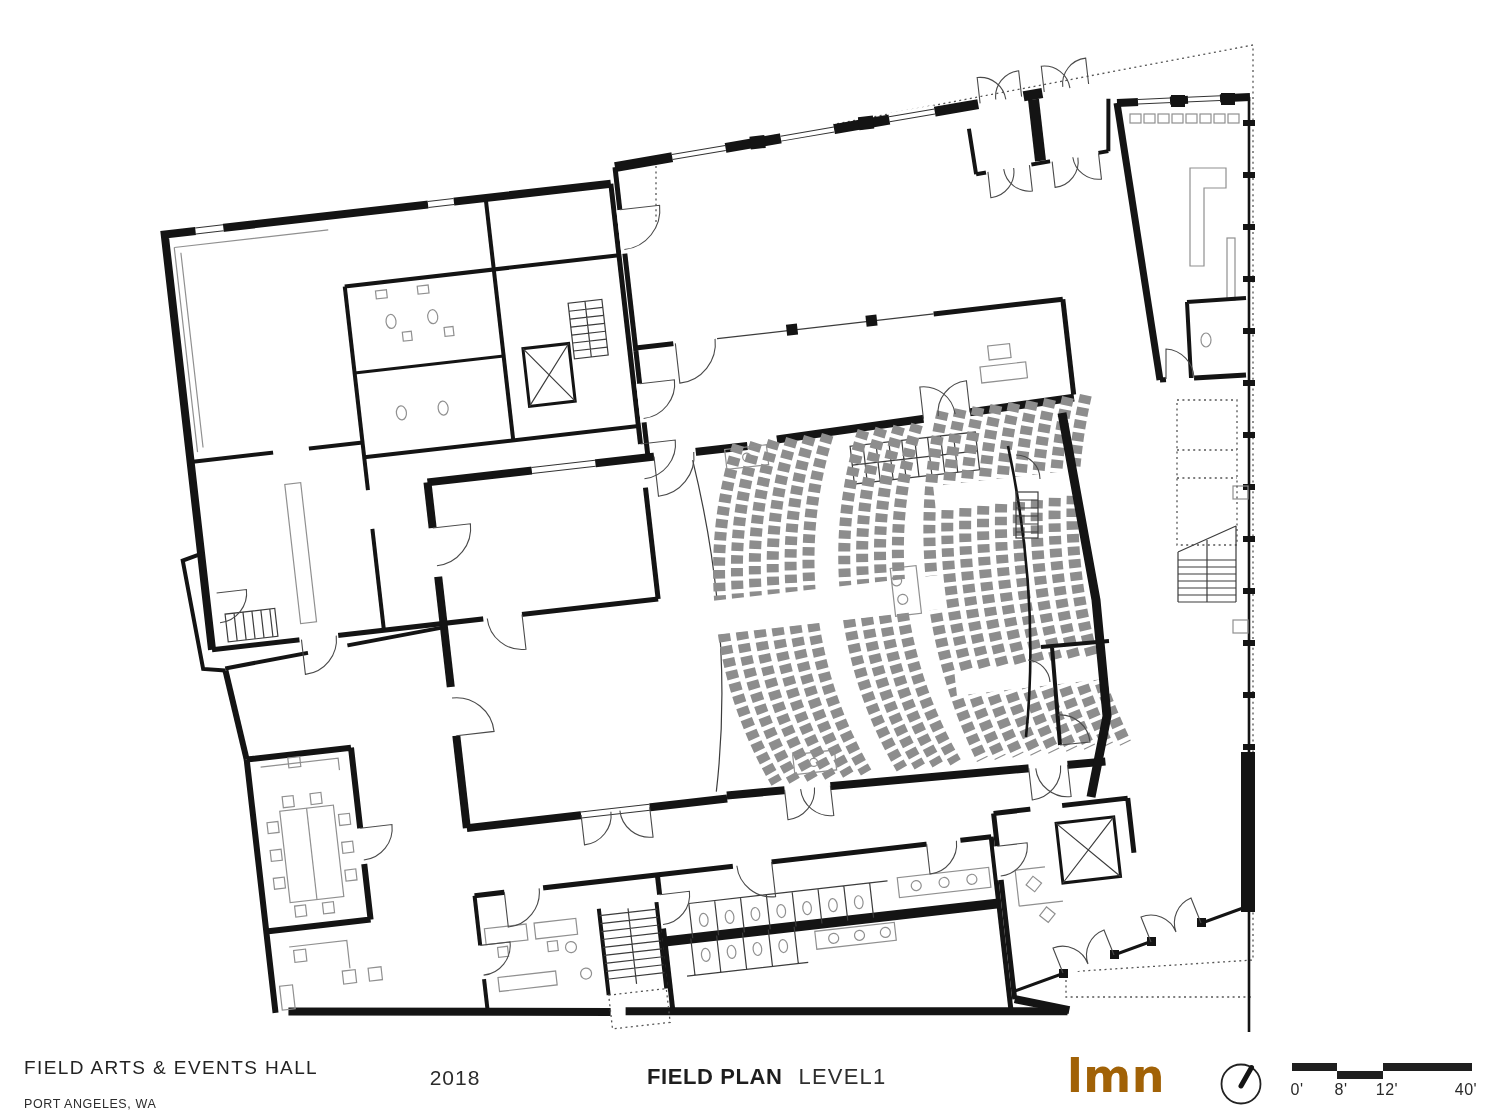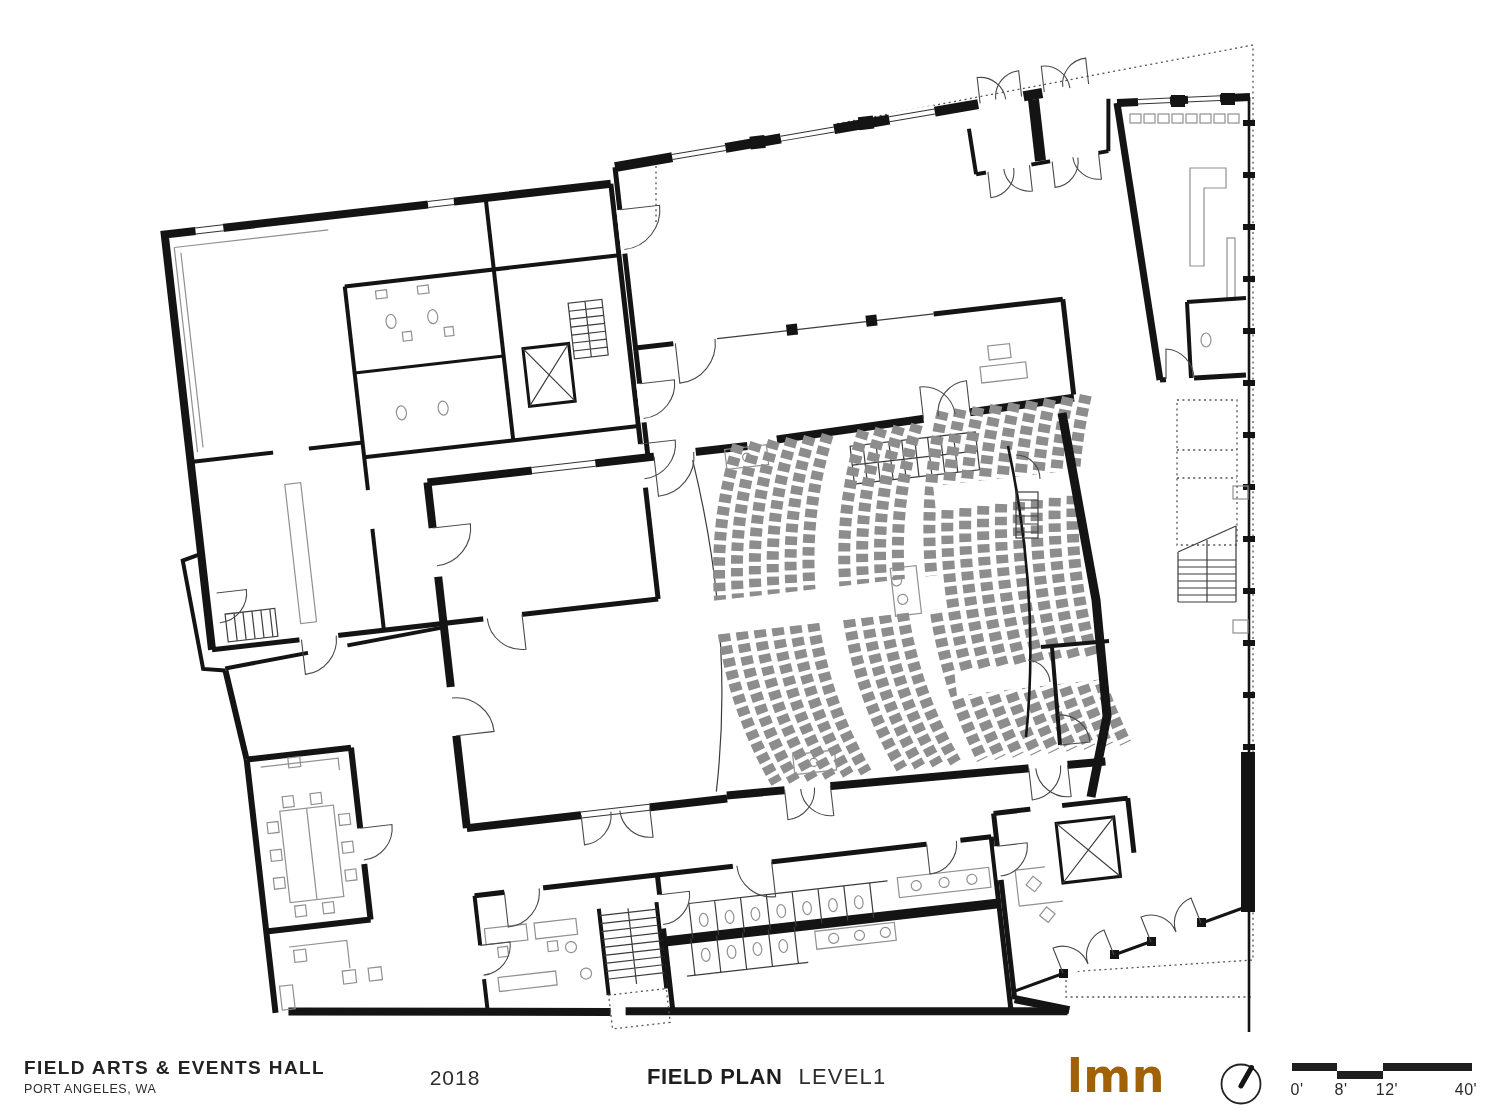--- a/index.html
+++ b/index.html
@@ -18,22 +18,22 @@
   .bgf{fill:var(--bg);stroke:none}
   .thin{stroke:#3c3c3c;stroke-width:1.2;fill:none}
   .f{stroke:var(--furn);stroke-width:1.2;fill:none}
   .seat{stroke:var(--seat);stroke-width:12;fill:none;stroke-dasharray:8.5 4.2}
   .door{stroke:var(--door);stroke-width:1.1;fill:none}
   .dot{stroke:var(--dotted);stroke-width:1.3;fill:none;stroke-dasharray:2 3.4}
   .gap{stroke:var(--bg);fill:none}
   .glz{stroke:#333;stroke-width:1;fill:none}
   
   .project{position:absolute;left:24px;top:1057px;color:#232323}
-  .project-title{font-size:19px;font-weight:700;letter-spacing:1.4px;white-space:nowrap}
-  .project-loc{font-size:12.5px;font-weight:400;letter-spacing:0.6px;margin-top:3px;color:#2c2c2c}
+  .project-title{font-size:19px;font-weight:400;letter-spacing:1.4px;white-space:nowrap}
+  .project-loc{font-size:12.5px;font-weight:400;letter-spacing:0.6px;margin-top:18px;color:#2c2c2c}
   .year{position:absolute;left:455px;top:1066px;transform:translateX(-50%);
         font-size:21px;font-weight:400;letter-spacing:1px;color:#2b2b2b}
   .sheet-title{position:absolute;left:647px;top:1064px;font-size:22px;color:#1e1e1e;white-space:nowrap}
   .sheet-title .bold{font-weight:800;letter-spacing:0.6px}
   .sheet-title .light{font-weight:300;letter-spacing:1.2px;margin-left:16px;color:#2e2e2e}
   .logo{position:absolute;left:1067px;top:1053px;font-family:"DejaVu Sans",sans-serif;
         font-size:46px;font-weight:bold;line-height:1;color:#a16207;
         text-transform:lowercase;letter-spacing:0.5px}
   .north{position:absolute;left:1219px;top:1060px}
   .scalebar{position:absolute;left:0;top:0}

